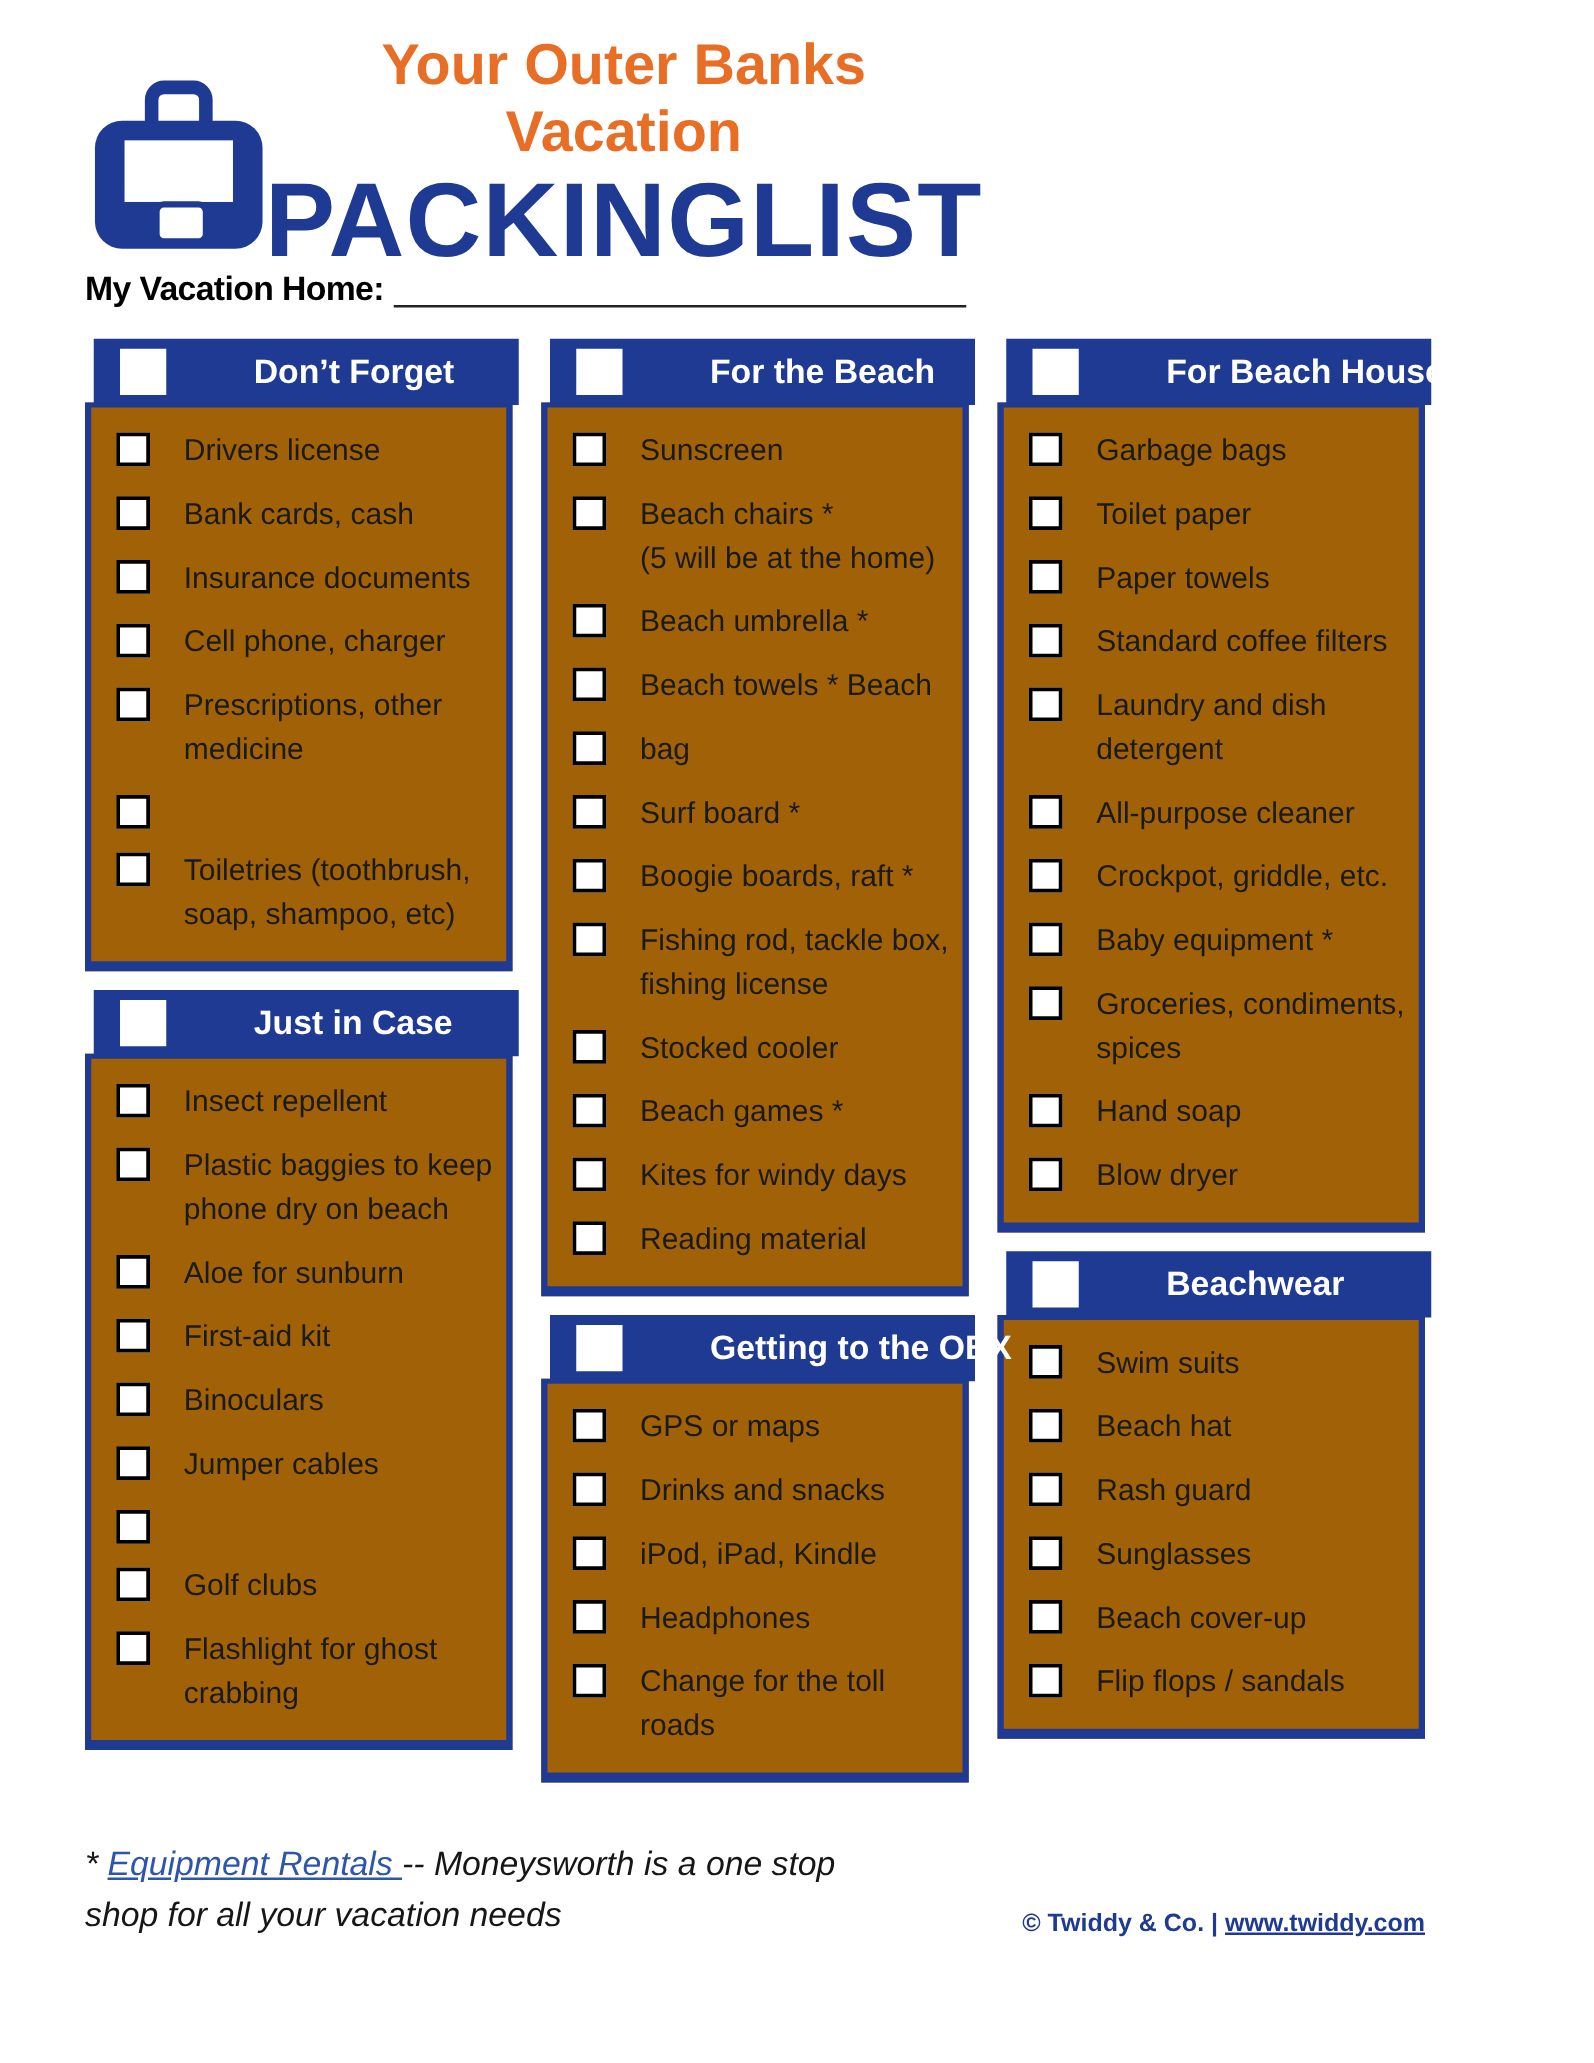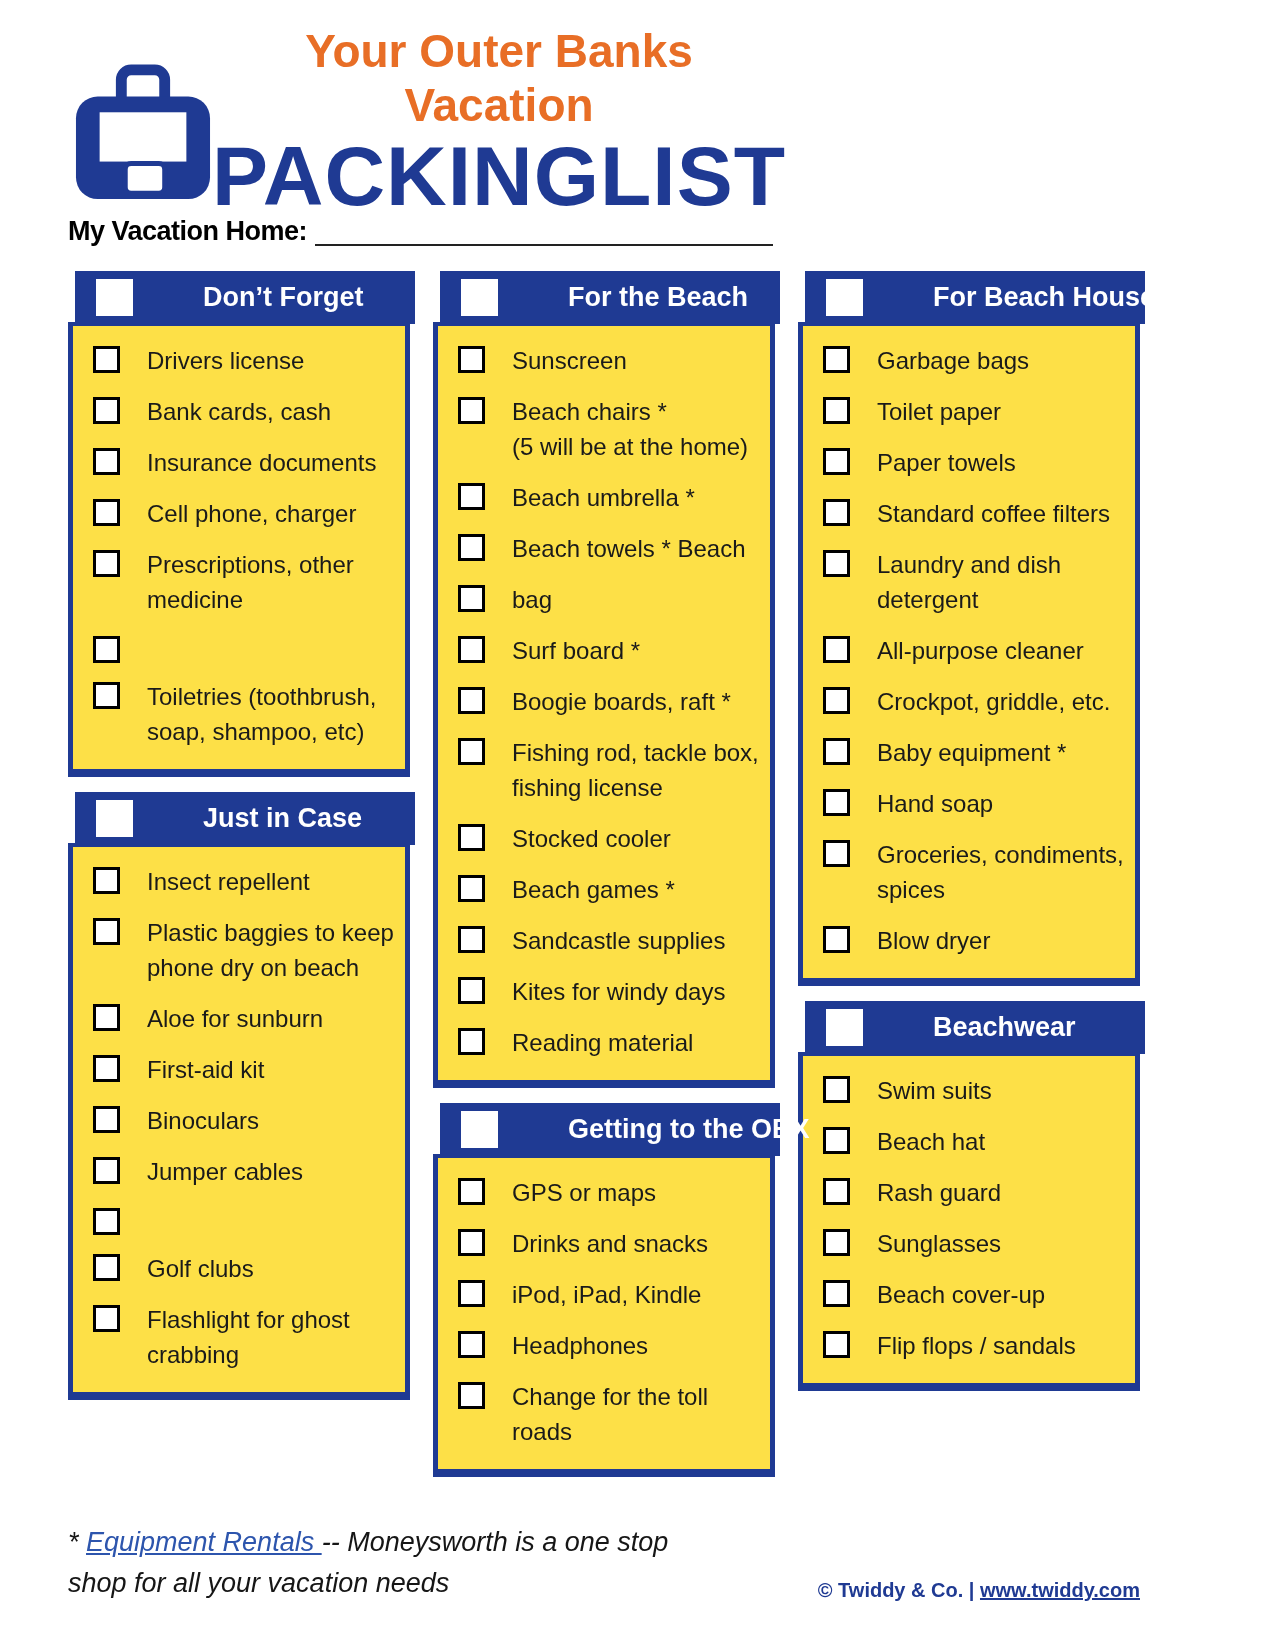--- a/index.html
+++ b/index.html
@@ -38,21 +38,21 @@
   .sec-head{
     background:var(--blue);height:53px;display:flex;align-items:center;
     margin-left:7px;margin-right:-5px;position:relative;z-index:1;gap:45px;
   }
   .sec-check{
     width:37px;height:37px;background:#ffffff;flex:0 0 37px;
     margin-left:21px;margin-right:25px;
   }
   .sec-title{color:#ffffff;font-size:27px;font-weight:bold;white-space:nowrap;}
   .sec-body{
-    background:#fde047;border:4px solid var(--blue);
+    background:#a16207;border:4px solid var(--blue);
     border-width:4px 5px 8px 5px;
     margin-top:-2px;padding:17px 10px 16px 20px;
   }
   .item{display:flex;align-items:flex-start;margin-bottom:16px;}
   .item:last-child{margin-bottom:4px;}
   .cb{
     width:27px;height:27px;flex:0 0 27px;border:3.5px solid #000;
     background:#fff;margin-top:3px;margin-right:27px;
   }
   .item-text{font-size:24px;line-height:35px;white-space:pre;color:#1a1a1a;}
@@ -217,24 +217,20 @@
             <div class="item">
               <span class="cb"></span>
               <span class="item-text">Stocked cooler</span>
             </div>
             <div class="item">
               <span class="cb"></span>
               <span class="item-text">Beach games *</span>
             </div>
             <div class="item">
               <span class="cb"></span>
-              <span class="item-text">Sandcastle supplies</span>
-            </div>
-            <div class="item">
-              <span class="cb"></span>
               <span class="item-text">Kites for windy days</span>
             </div>
             <div class="item">
               <span class="cb"></span>
               <span class="item-text">Reading material</span>
             </div>
           </div>
         </section>
         <section class="section">
           <div class="sec-head">
@@ -301,26 +297,26 @@
             <div class="item">
               <span class="cb"></span>
               <span class="item-text">Crockpot, griddle, etc.</span>
             </div>
             <div class="item">
               <span class="cb"></span>
               <span class="item-text">Baby equipment *</span>
             </div>
             <div class="item">
               <span class="cb"></span>
-              <span class="item-text">Hand soap</span>
-            </div>
-            <div class="item">
-              <span class="cb"></span>
               <span class="item-text">Groceries, condiments,
 spices</span>
+            </div>
+            <div class="item">
+              <span class="cb"></span>
+              <span class="item-text">Hand soap</span>
             </div>
             <div class="item">
               <span class="cb"></span>
               <span class="item-text">Blow dryer</span>
             </div>
           </div>
         </section>
         <section class="section">
           <div class="sec-head">
             <span class="sec-check"></span>

